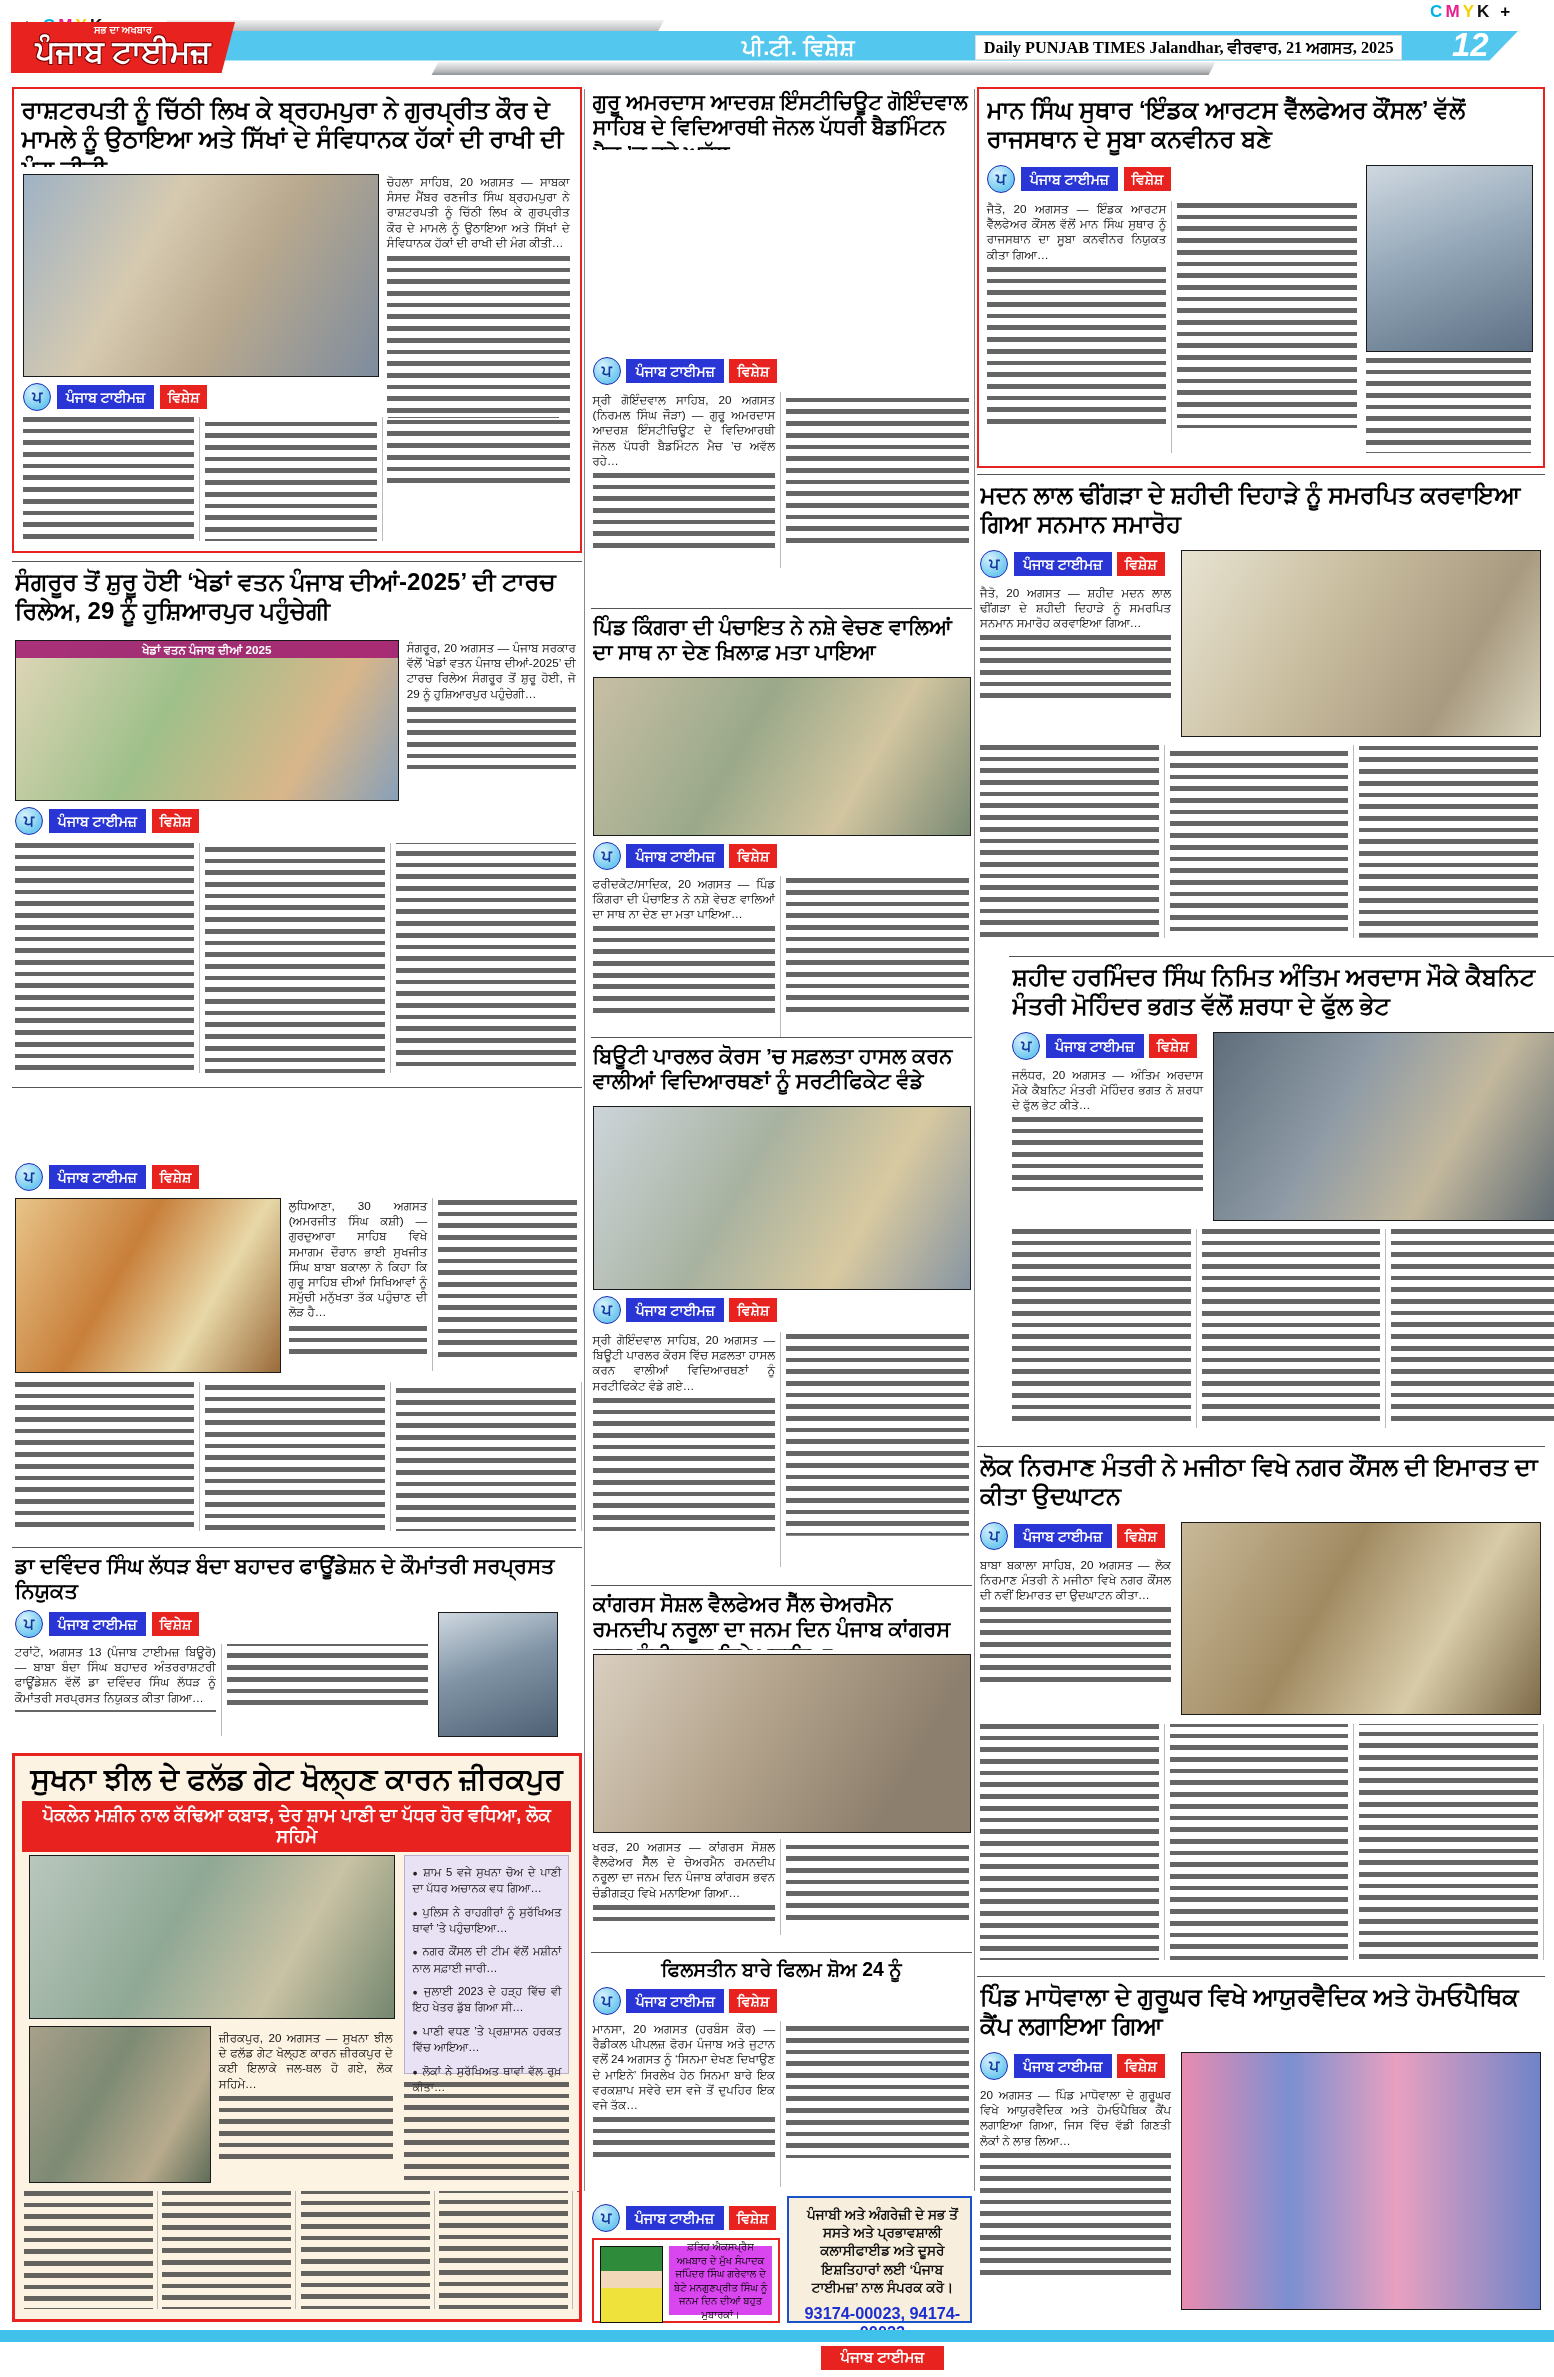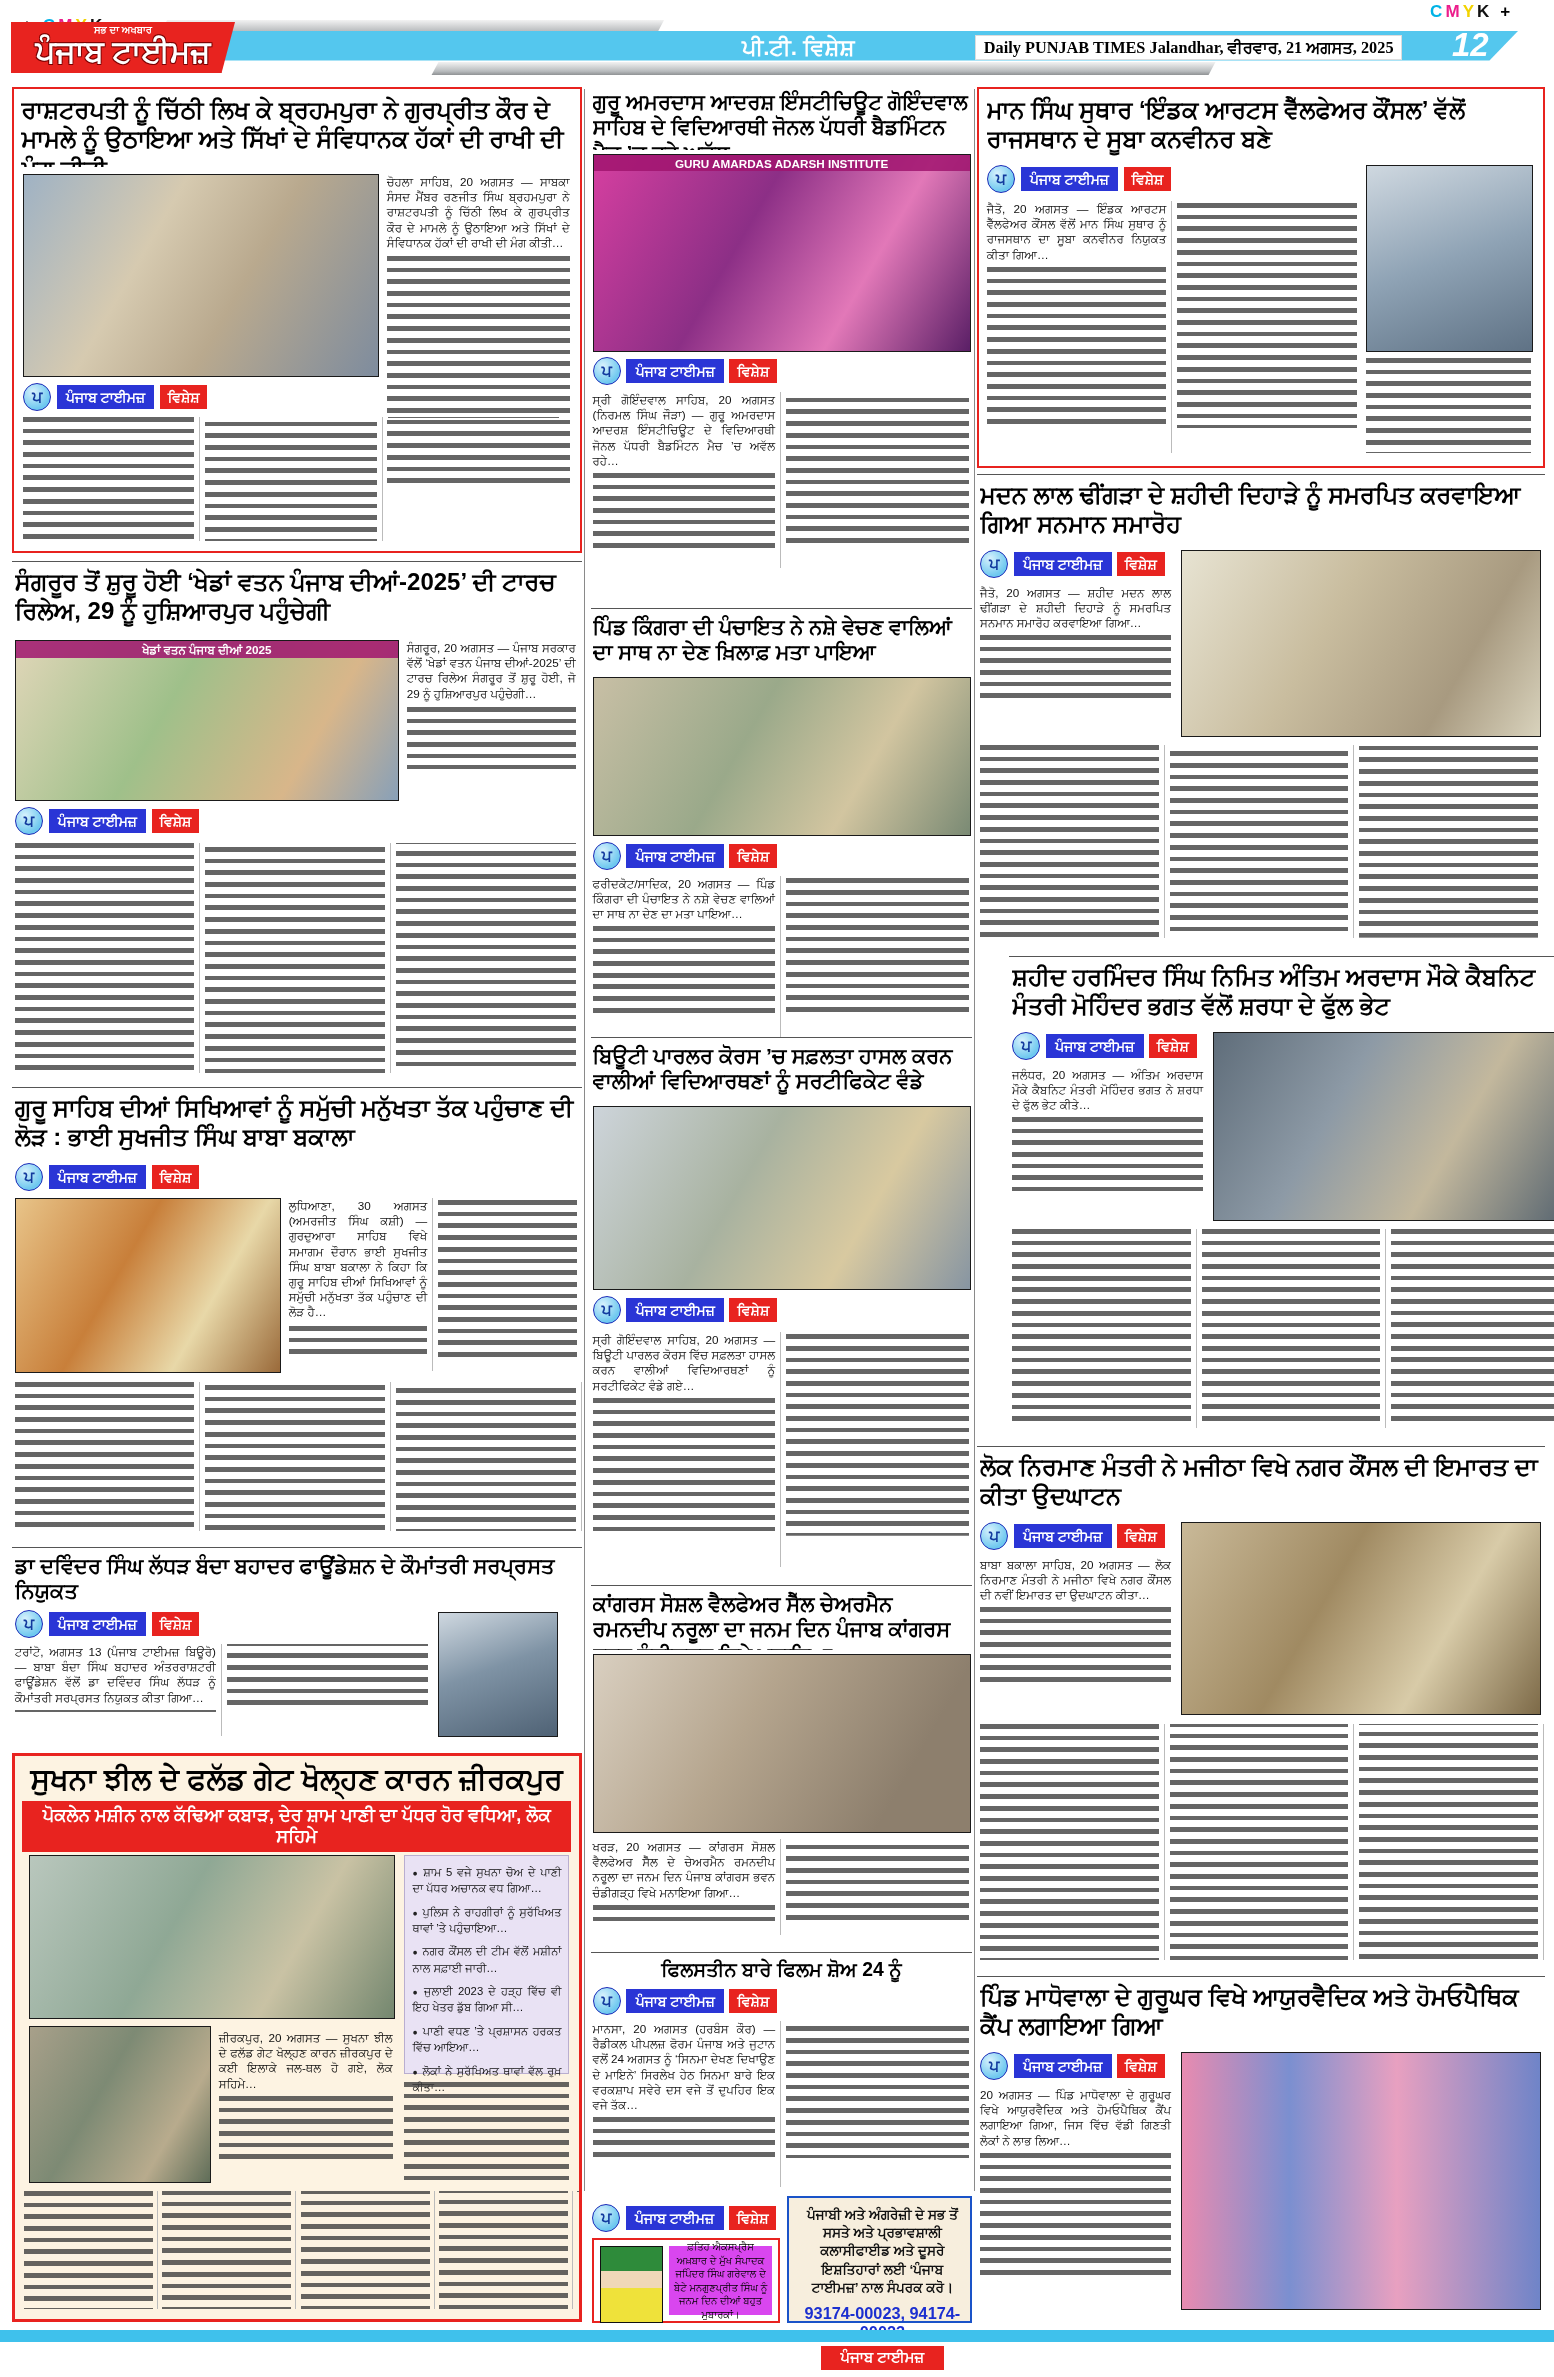--- a/index.html
+++ b/index.html
@@ -120,21 +120,20 @@
     <div class="abs" style="left:395px;top:78px;width:169px;height:194px;">
       <p class="lede" style="margin:0 0 6.2px;">ਸੰਗਰੂਰ, 20 ਅਗਸਤ — ਪੰਜਾਬ ਸਰਕਾਰ ਵੱਲੋਂ ‘ਖੇਡਾਂ ਵਤਨ ਪੰਜਾਬ ਦੀਆਂ-2025’ ਦੀ ਟਾਰਚ ਰਿਲੇਅ ਸੰਗਰੂਰ ਤੋਂ ਸ਼ੁਰੂ ਹੋਈ, ਜੋ 29 ਨੂੰ ਹੁਸ਼ਿਆਰਪੁਰ ਪਹੁੰਚੇਗੀ…</p>
       <div class="sim" style="height:62px;"></div>
     </div>
     <div class="abs cols3" style="left:3.1px;top:281px;width:561px;height:230px;">
         <div class="sim" style="height:690px;"></div>
       </div>
   </div>
 
   <div class="art rule-top" style="left:11.7px;top:1087px;width:570px;height:454px;padding:4.7px 3.1px;">
-    <div class="headline h34" style="height:68px;">ਗੁਰੂ ਸਾਹਿਬ ਦੀਆਂ ਸਿਖਿਆਵਾਂ ਨੂੰ ਸਮੁੱਚੀ ਮਨੁੱਖਤਾ ਤੱਕ ਪਹੁੰਚਾਣ ਦੀ ਲੋੜ : ਭਾਈ ਸੁਖਜੀਤ ਸਿੰਘ ਬਾਬਾ ਬਕਾਲਾ</div>
     <div class="abs byline" style="left:3.1px;top:75px;">
       <span class="bl-logo">ਪ</span>
       <span class="bl-paper">ਪੰਜਾਬ ਟਾਈਮਜ਼</span>
       <span class="bl-tag">ਵਿਸ਼ੇਸ਼</span>
     </div>
     <div class="ph" style="left:3.1px;top:110px;width:264px;height:173px;background:linear-gradient(120deg,#e8c489,#c87f3a 40%,#e8d8a8 70%,#9a6a3a);"></div>
     <div class="abs cols2" style="left:277px;top:110px;width:288px;height:173px;">
       <p class="lede" style="margin:0 0 6.2px;">ਲੁਧਿਆਣਾ, 30 ਅਗਸਤ (ਅਮਰਜੀਤ ਸਿੰਘ ਕਸ਼ੀ) — ਗੁਰਦੁਆਰਾ ਸਾਹਿਬ ਵਿਖੇ ਸਮਾਗਮ ਦੌਰਾਨ ਭਾਈ ਸੁਖਜੀਤ ਸਿੰਘ ਬਾਬਾ ਬਕਾਲਾ ਨੇ ਕਿਹਾ ਕਿ ਗੁਰੂ ਸਾਹਿਬ ਦੀਆਂ ਸਿਖਿਆਵਾਂ ਨੂੰ ਸਮੁੱਚੀ ਮਨੁੱਖਤਾ ਤੱਕ ਪਹੁੰਚਾਣ ਦੀ ਲੋੜ ਹੈ…</p>
       <div class="sim" style="height:194px;"></div>
     </div>
@@ -177,23 +176,20 @@
     <div class="abs" style="left:389px;top:326px;width:165px;height:99px;">
         <div class="sim" style="height:99px;"></div>
       </div>
     <div class="abs cols4" style="left:9.3px;top:435px;width:544px;height:118px;">
         <div class="sim" style="height:473px;"></div>
       </div>
   </div>
 
   <div class="art" style="left:591px;top:87px;width:381px;height:487px;padding:1.6px;">
     <div class="headline h30" style="height:61px;">ਗੁਰੂ ਅਮਰਦਾਸ ਆਦਰਸ਼ ਇੰਸਟੀਚਿਊਟ ਗੋਇੰਦਵਾਲ ਸਾਹਿਬ ਦੇ ਵਿਦਿਆਰਥੀ ਜੋਨਲ ਪੱਧਰੀ ਬੈਡਮਿੰਟਨ ਮੈਚ ’ਚ ਰਹੇ ਅਵੱਲ</div>
-    <div class="ph" style="left:1.6px;top:67px;width:376px;height:196px;background:linear-gradient(120deg,#d63fa0,#8c2f86 40%,#e278b8 70%,#5a1f66);">
-      <div class="banner">GURU AMARDAS ADARSH INSTITUTE</div>
-    </div>
     <div class="abs byline" style="left:1.6px;top:270px;">
       <span class="bl-logo">ਪ</span>
       <span class="bl-paper">ਪੰਜਾਬ ਟਾਈਮਜ਼</span>
       <span class="bl-tag">ਵਿਸ਼ੇਸ਼</span>
     </div>
     <div class="abs cols2" style="left:1.6px;top:305px;width:376px;height:176px;">
       <p class="lede" style="margin:0 0 4.7px;">ਸ੍ਰੀ ਗੋਇੰਦਵਾਲ ਸਾਹਿਬ, 20 ਅਗਸਤ (ਨਿਰਮਲ ਸਿੰਘ ਜੌੜਾ) — ਗੁਰੂ ਅਮਰਦਾਸ ਆਦਰਸ਼ ਇੰਸਟੀਚਿਊਟ ਦੇ ਵਿਦਿਆਰਥੀ ਜੋਨਲ ਪੱਧਰੀ ਬੈਡਮਿੰਟਨ ਮੈਚ ’ਚ ਅਵੱਲ ਰਹੇ…</p>
       <div class="sim" style="height:233px;"></div>
     </div>
   </div>

